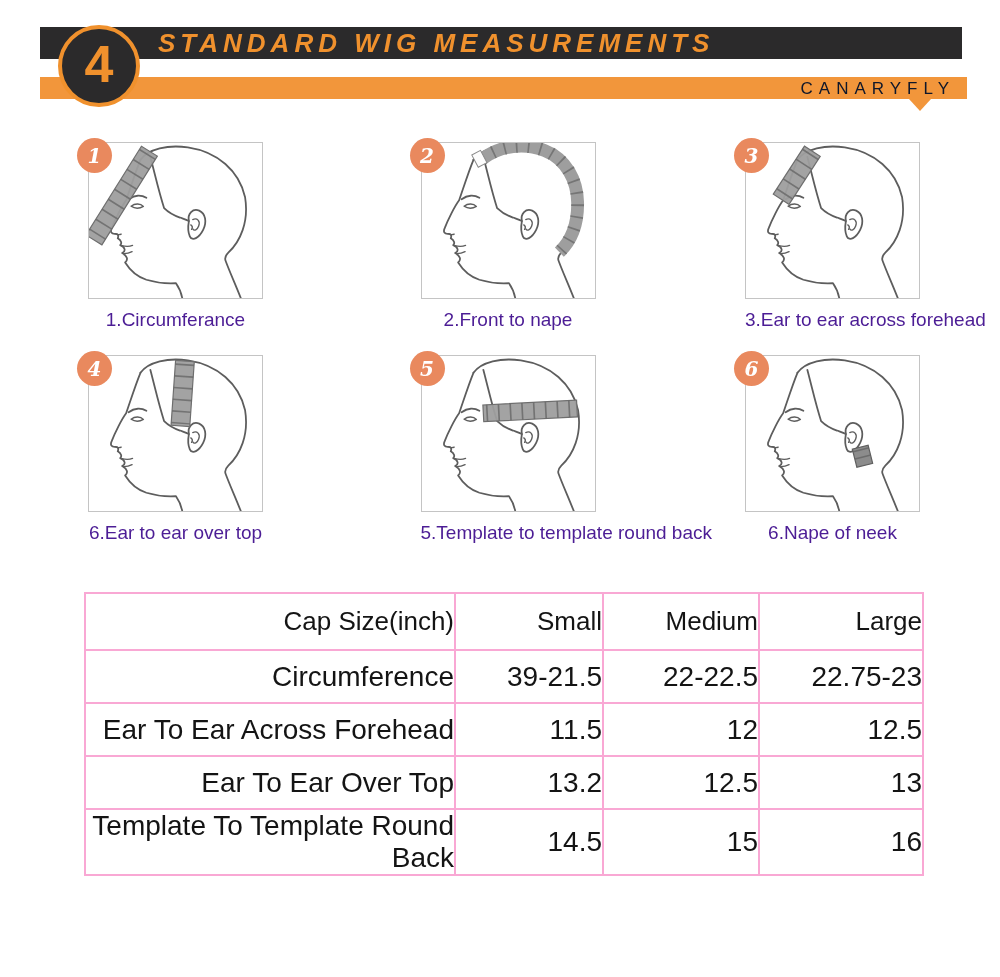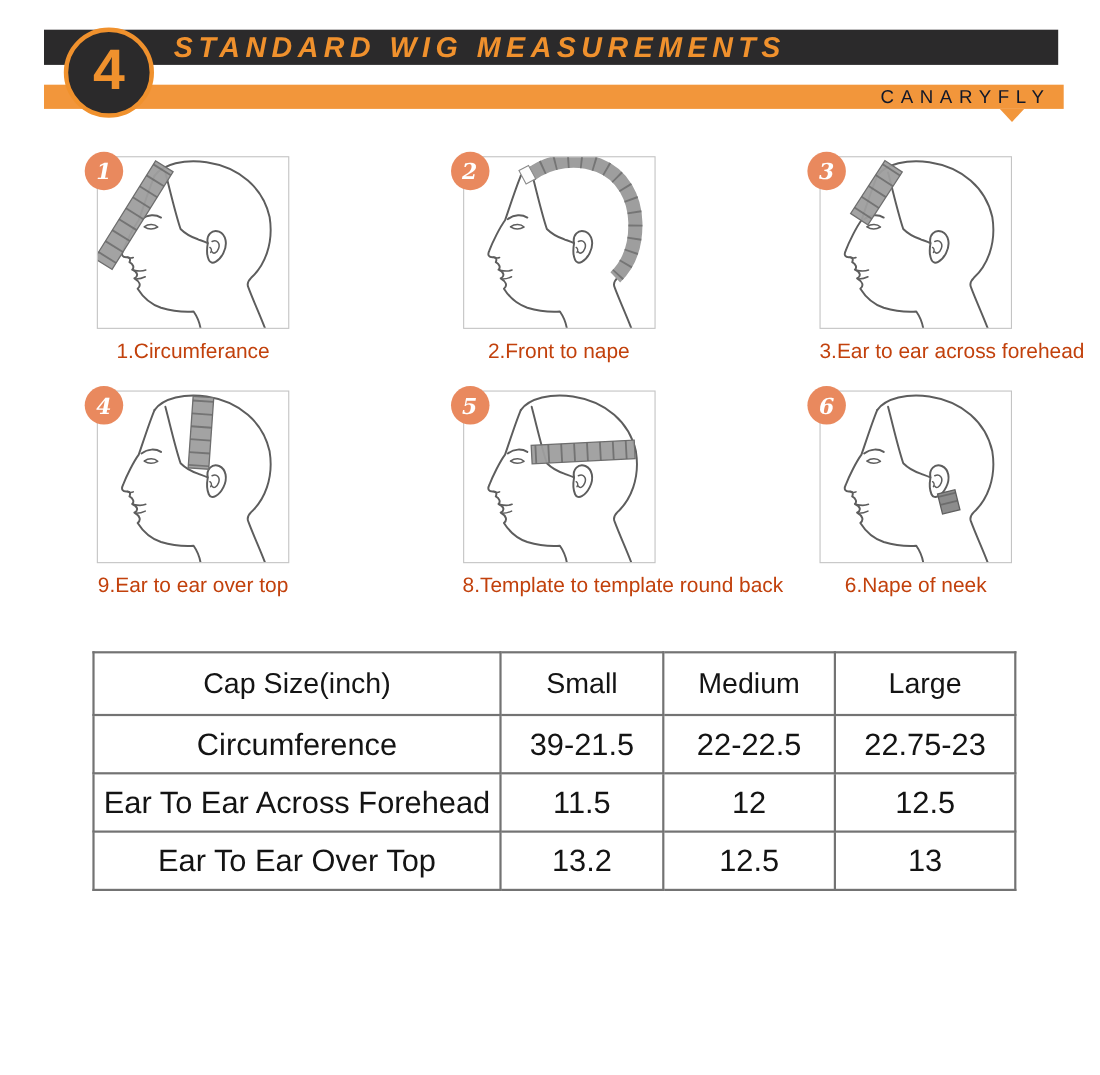--- a/index.html
+++ b/index.html
@@ -43,29 +43,29 @@
   .fig-row.r2{top:355px;}
   .fig{position:relative;width:175px;}
   .fig-box{width:175px;height:157px;border:1px solid #c4c4c4;background:#fff;box-sizing:border-box;}
   .fig-box svg{display:block;width:173px;height:155px;}
   .badge{
     position:absolute;left:-11px;top:-4px;width:35px;height:35px;border-radius:50%;
     background:#e9895e;color:#ffffff;display:flex;align-items:center;justify-content:center;
     font-family:"DejaVu Serif", serif;font-style:italic;font-size:20px;font-weight:bold;
   }
   .fig-label{
-    margin-top:10px;text-align:center;font-size:19px;color:#c2410c;white-space:nowrap;
+    margin-top:10px;text-align:center;font-size:19px;color:#4c1d95;white-space:nowrap;
   }
   
   .size-table{
     position:absolute;left:84px;top:592px;border-collapse:collapse;table-layout:fixed;
     width:838px;
   }
   .size-table th,.size-table td{
-    border:2px solid #737373;text-align:center;vertical-align:middle;
+    border:2px solid #f9a8d4;text-align:right;vertical-align:middle;
     font-weight:400;color:#141414;padding:0;
   }
   .size-table th{height:55px;font-size:26px;}
   .size-table td{height:51px;font-size:28px;}
   .c0{width:370px;} .c1{width:148px;} .c2{width:156px;} .c3{width:164px;}
 </style>
 </head>
 <body>
 
 <svg width="0" height="0" style="position:absolute" aria-hidden="true">
@@ -157,37 +157,37 @@
         <use href="#headbase"></use>
         <g transform="rotate(4 97 6)">
           <rect x="87.5" y="5" width="19" height="66" fill="#9e9e9e" fill-opacity="0.95" stroke="#6e6e6e" stroke-width="1.2"></rect>
           <line x1="97" y1="8" x2="97" y2="69" stroke="#686868" stroke-width="19" stroke-dasharray="1.7 10.2" opacity="0.8"></line>
         </g>
       </svg>
     </div>
     <div class="badge">
         <span>4</span>
       </div>
-    <div class="fig-label">9.Ear to ear over top</div>
+    <div class="fig-label">6.Ear to ear over top</div>
   </div>
 
   <div class="fig">
     <div class="fig-box">
       <svg viewBox="0 0 175 157">
         <use href="#headbase"></use>
         <g transform="rotate(-3 64 58)">
           <rect x="62" y="49.5" width="95" height="17" fill="#9e9e9e" fill-opacity="0.95" stroke="#6e6e6e" stroke-width="1.2"></rect>
           <line x1="65" y1="58" x2="155" y2="58" stroke="#686868" stroke-width="17" stroke-dasharray="1.7 10.2" opacity="0.8"></line>
         </g>
       </svg>
     </div>
     <div class="badge">
         <span>5</span>
       </div>
-    <div class="fig-label">8.Template to template round back</div>
+    <div class="fig-label">5.Template to template round back</div>
   </div>
 
   <div class="fig">
     <div class="fig-box">
       <svg viewBox="0 0 175 157">
         <use href="#headbase"></use>
         <g transform="rotate(-14 118 101)">
           <rect x="109.5" y="92" width="16.5" height="19" fill="#8c8c8c" stroke="#5f5f5f" stroke-width="1.2"></rect>
           <line x1="118" y1="94" x2="118" y2="109" stroke="#5f5f5f" stroke-width="16.5" stroke-dasharray="1.6 6" opacity="0.7"></line>
         </g>
@@ -225,14 +225,20 @@
     <td>11.5</td>
     <td>12</td>
     <td>12.5</td>
   </tr>
   <tr>
     <td>Ear To Ear Over Top</td>
     <td>13.2</td>
     <td>12.5</td>
     <td>13</td>
   </tr>
+  <tr>
+    <td>Template To Template Round Back</td>
+    <td>14.5</td>
+    <td>15</td>
+    <td>16</td>
+  </tr>
 </tbody>
   </table>
 
 </body></html>

